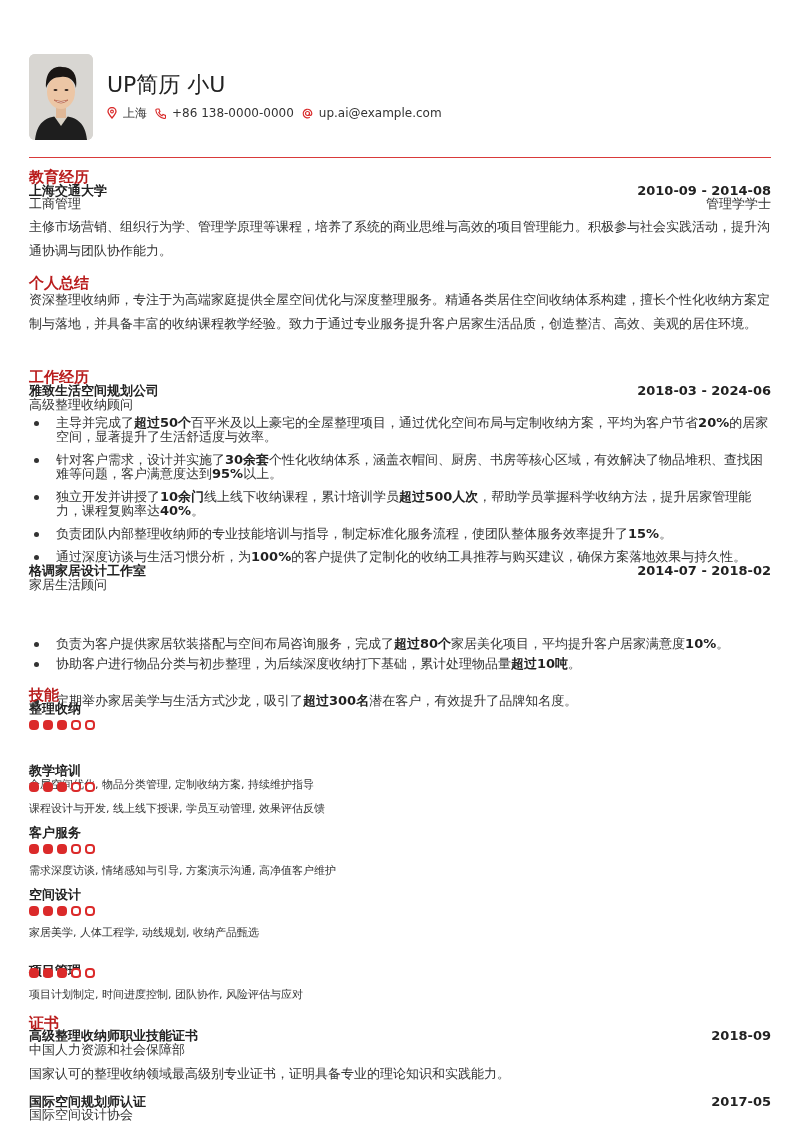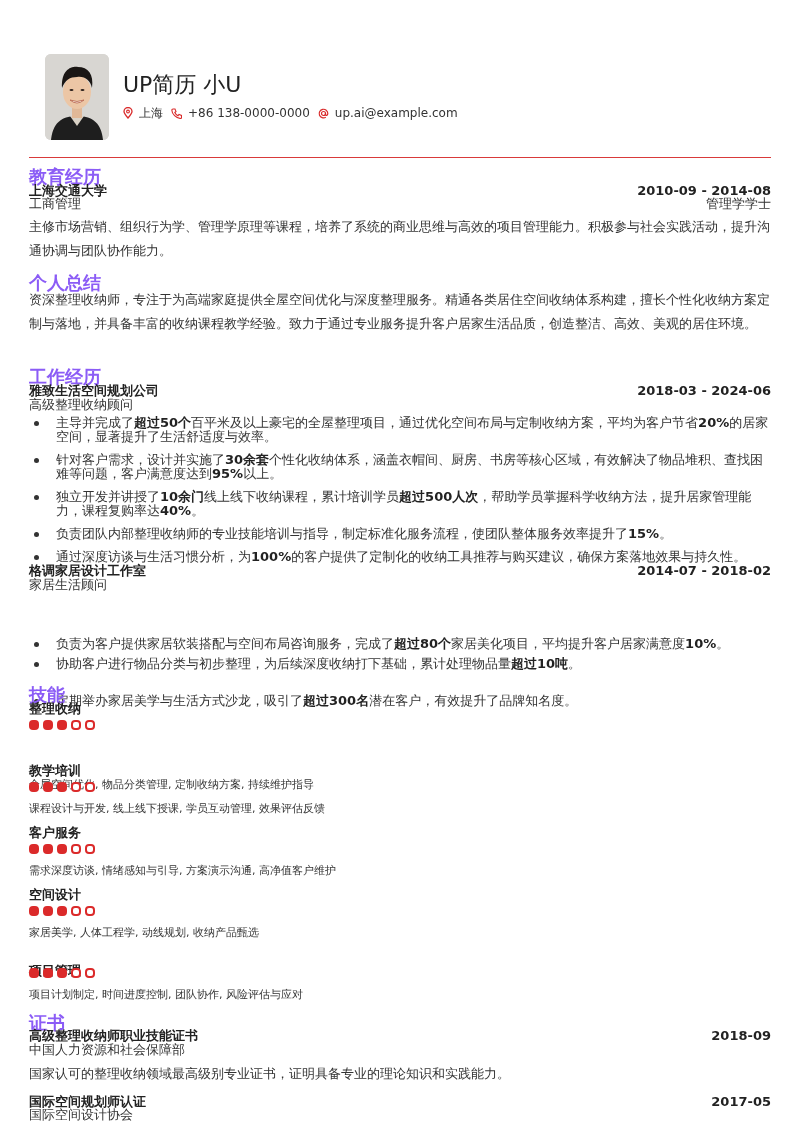--- a/index.html
+++ b/index.html
@@ -5,41 +5,41 @@
   html, body { margin: 0; padding: 0; background: #ffffff; }
   body {
     width: 800px; height: 1130px; overflow: hidden;
     font-family: "DejaVu Sans", "Liberation Sans", sans-serif;
     color: #333333;
     position: relative;
   }
   .page { position: absolute; left: 29px; top: 0; width: 742px; }
 
   
-  .header { position: absolute; left: 16px; top: 54px; width: 742px; height: 86px; }
+  .header { position: absolute; left: 0; top: 54px; width: 742px; height: 86px; }
   .photo {
     position: absolute; left: 0; top: 0; width: 64px; height: 86px;
     border-radius: 6px; overflow: hidden; background: #d9d7d3;
   }
   .name {
     position: absolute; left: 78px; top: 17px; font-size: 22px; line-height: 28px;
     color: #222; font-weight: normal; white-space: nowrap;
   }
   .contacts {
     position: absolute; left: 78px; top: 51px; font-size: 12px; line-height: 16px;
     color: #333; white-space: nowrap; display: flex; align-items: center;
   }
   .contact { display: inline-flex; align-items: center; margin-right: 8px; }
   .contact svg { margin-right: 6px; }
 
   .rule { position: absolute; left: 0; top: 157px; width: 742px; height: 1px; background: #d93a3a; }
 
   
   .section-title {
-    position: absolute; left: 0; font-size: 18px; line-height: 14px; color: #8b5cf6; font-weight: bold;
+    position: absolute; left: 0; font-size: 15px; line-height: 14px; color: #b91c1c; font-weight: bold;
   }
   .item-title { position: absolute; left: 0; font-size: 13px; line-height: 14px; color: #222; font-weight: bold; }
   .item-sub { position: absolute; left: 0; font-size: 13px; line-height: 14px; color: #333; }
   .item-date { position: absolute; right: 0; font-size: 13px; line-height: 14px; color: #222; font-weight: bold; text-align: right; }
   .item-sub-right { position: absolute; right: 0; font-size: 13px; line-height: 14px; color: #333; text-align: right; }
   .para {
     position: absolute; left: 0; width: 742px; font-size: 13px; line-height: 24px; color: #333;
   }
   .bullets { position: absolute; left: 0; width: 742px; margin: 0; padding: 0; list-style: none; }
   .bullets li {

